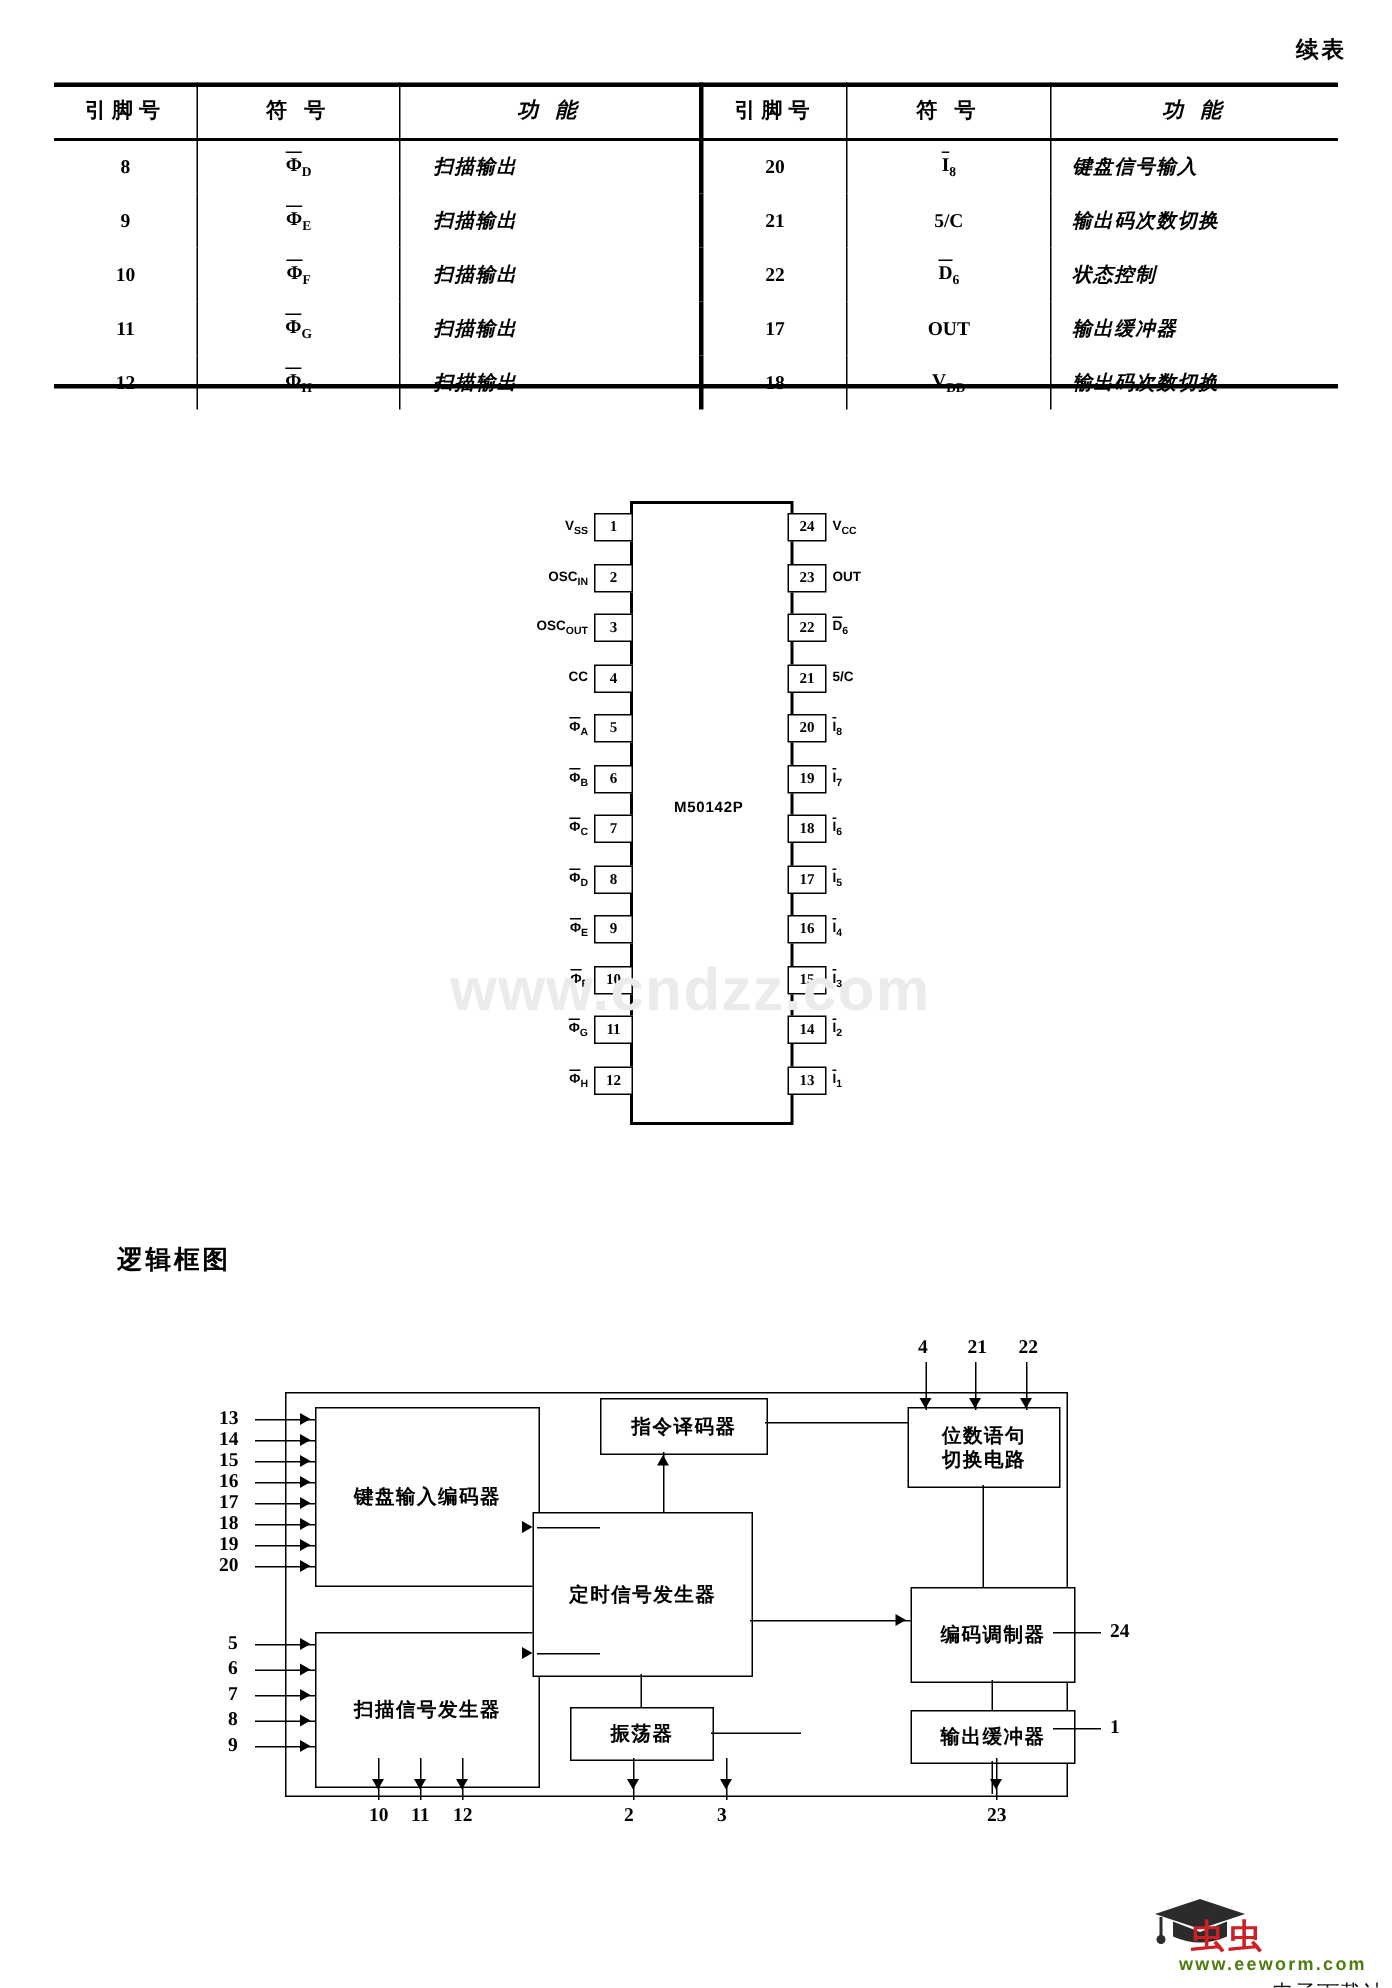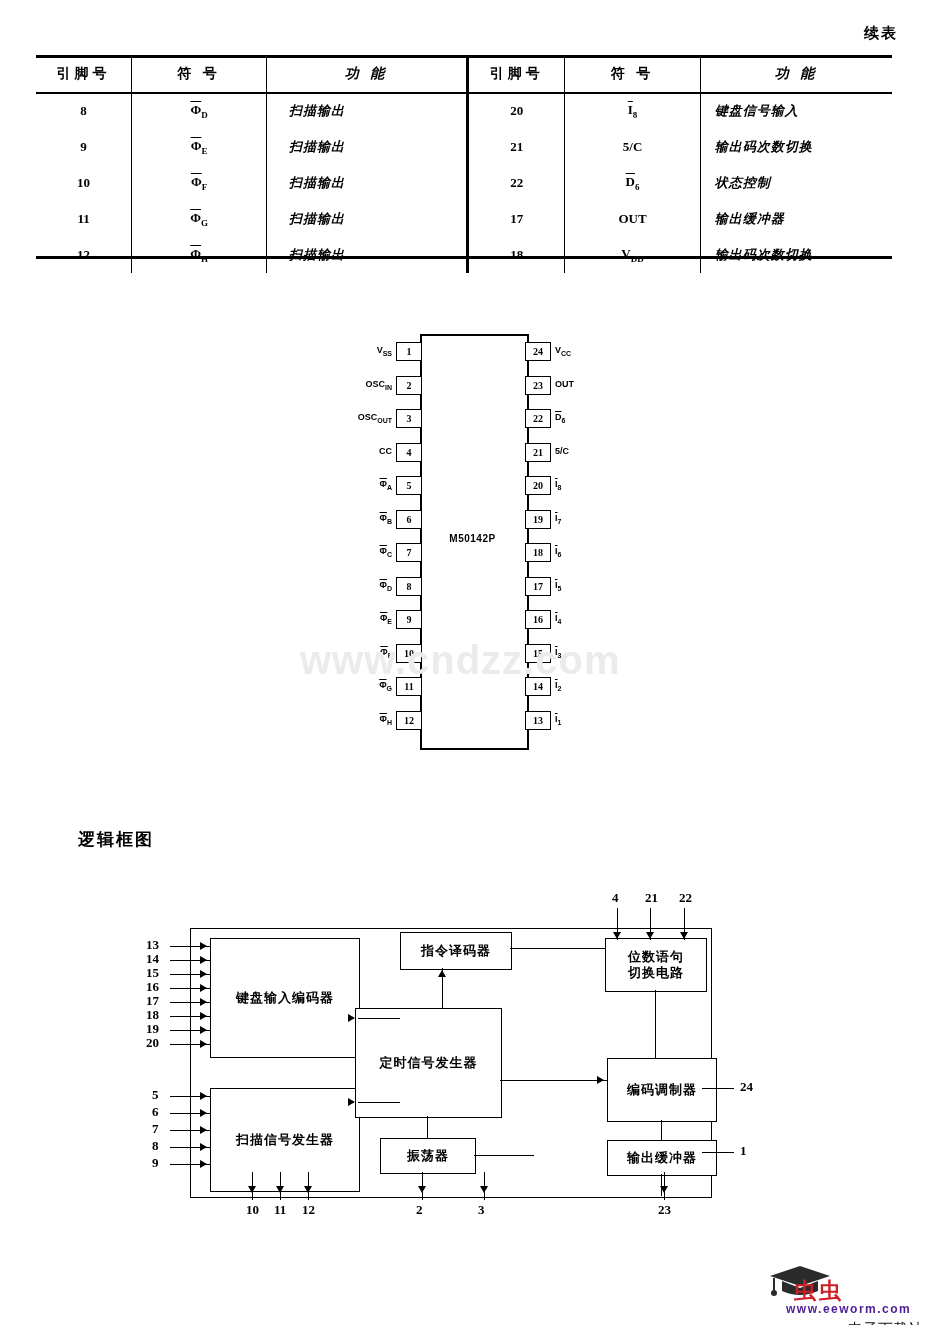--- a/index.html
+++ b/index.html
@@ -116,21 +116,21 @@
     position:absolute;left:34px;top:14px;font-size:22px;font-weight:bold;
     color:#cf1f26;letter-spacing:3px;
     font-family:"DejaVu Sans","Liberation Sans",sans-serif;
   }
   .logo-txt{
     position:absolute;left:88px;top:18px;font-size:15px;font-weight:normal;color:#111;
     letter-spacing:0px;white-space:nowrap;margin-top:40px;
   }
   .logo-url{
     position:absolute;left:26px;top:40px;font-size:12px;font-weight:bold;
-    color:#4c1d95;letter-spacing:1.5px;
+    color:#4d7c0f;letter-spacing:1.5px;
     font-family:"Liberation Sans","DejaVu Sans",sans-serif;
   }
 </style>
 </head>
 <body>
 
 <div class="page">
 
   <div class="cont-mark">续表</div>
 

